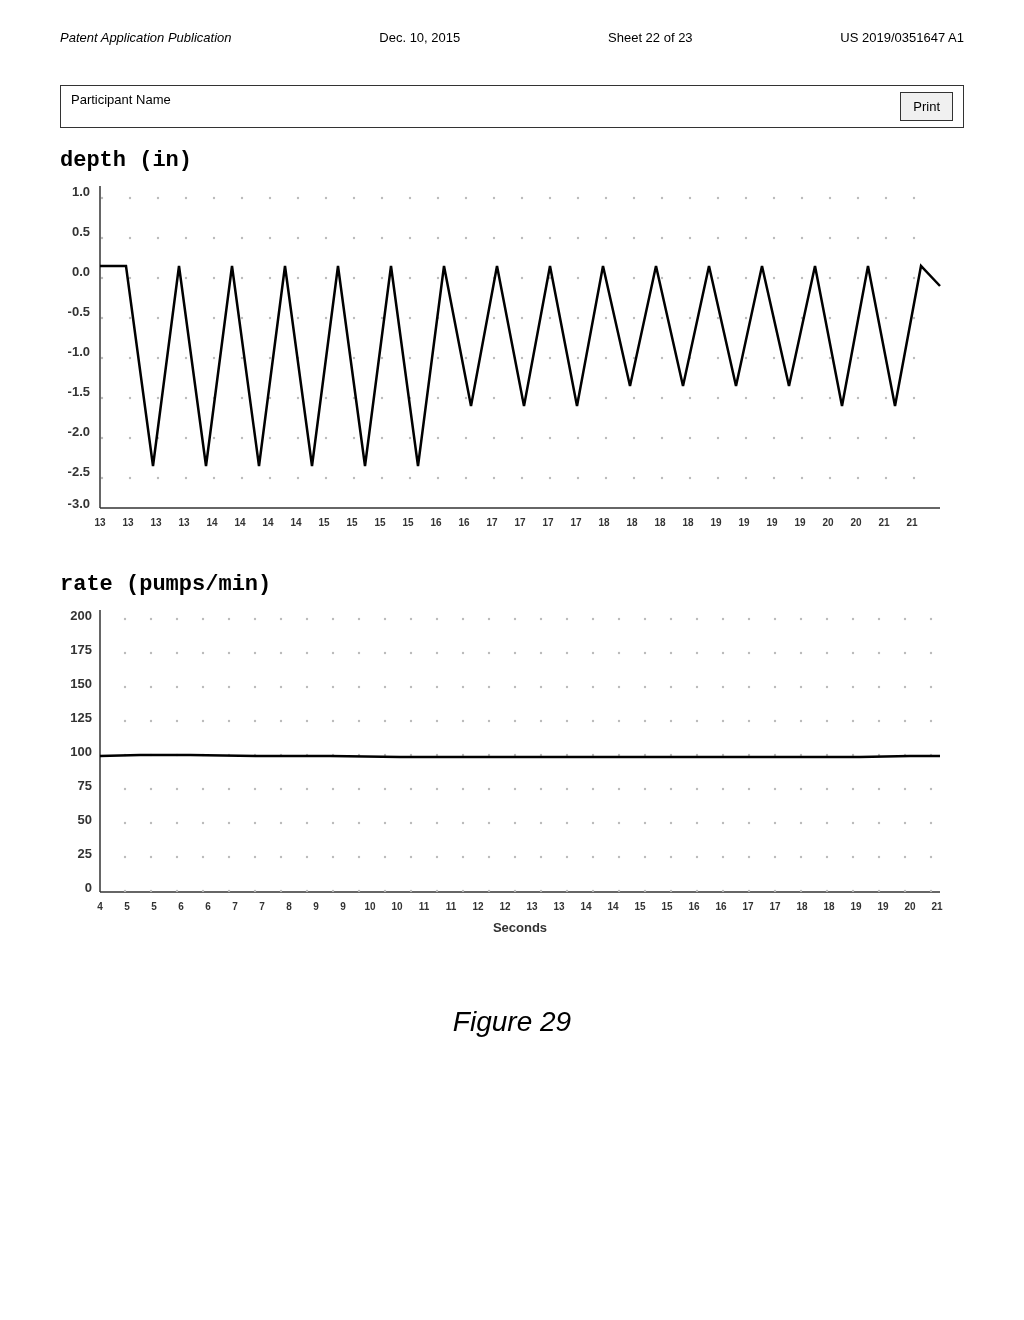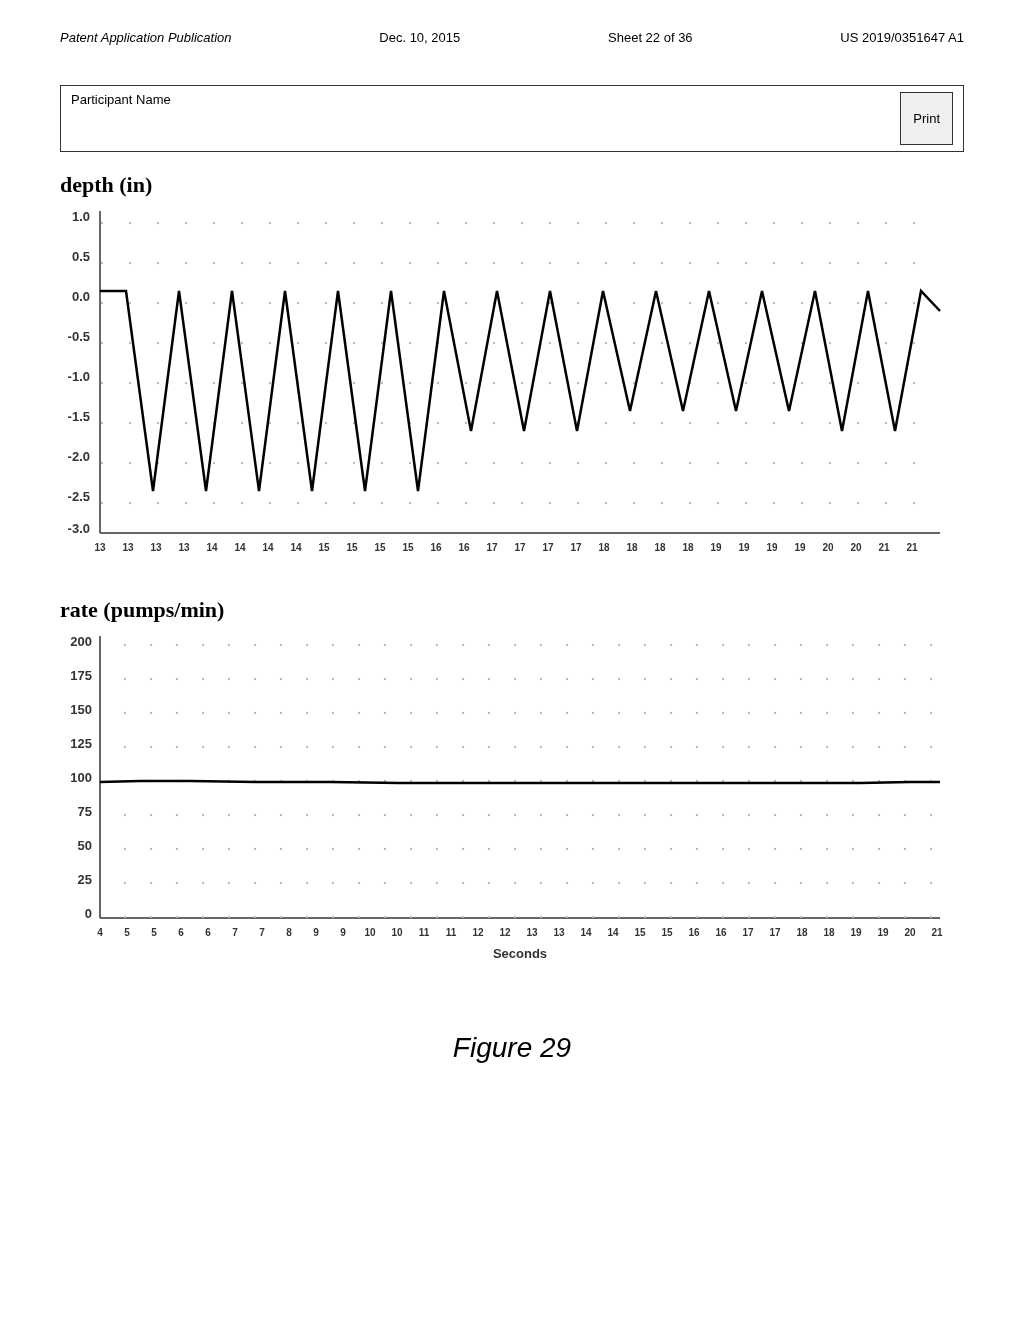--- a/index.html
+++ b/index.html
@@ -36,32 +36,32 @@
       display: flex;
       justify-content: space-between;
       border: 1px solid #333;
       padding: 6px 10px;
       margin-bottom: 20px;
       width: 100%;
     }
     .name-bar-label { font-size: 13px; }
     .print-btn {
       border: 1px solid #333;
-      padding: 18px 12px;
+      padding: 6px 12px;
       font-size: 13px;
       background: #f0f0f0;
       cursor: pointer;
     }
 
     
     .chart-title {
       font-size: 22px;
       font-weight: bold;
       margin-bottom: 5px;
-      font-family: Liberation Serif, serif;
+      font-family: Liberation Mono, monospace;
     }
 
     
     .chart-container {
       position: relative;
       margin-bottom: 40px;
     }
 
     .chart-svg-wrapper {
       width: 100%;
@@ -77,21 +77,21 @@
     }
   </style>
 </head>
 <body>
 
 <div class="page">
 
   <div class="header">
     <span class="header-left">Patent Application Publication</span>
     <span class="header-center">Dec. 10, 2015</span>
-    <span>Sheet 22 of 36</span>
+    <span>Sheet 22 of 23</span>
     <span class="header-right">US 2019/0351647 A1</span>
   </div>
 
   <div class="name-bar">
     <span class="name-bar-label">Participant Name</span>
     <button class="print-btn">Print</button>
   </div>
 
   <div class="chart-container">
     <div class="chart-title">depth (in)</div>

